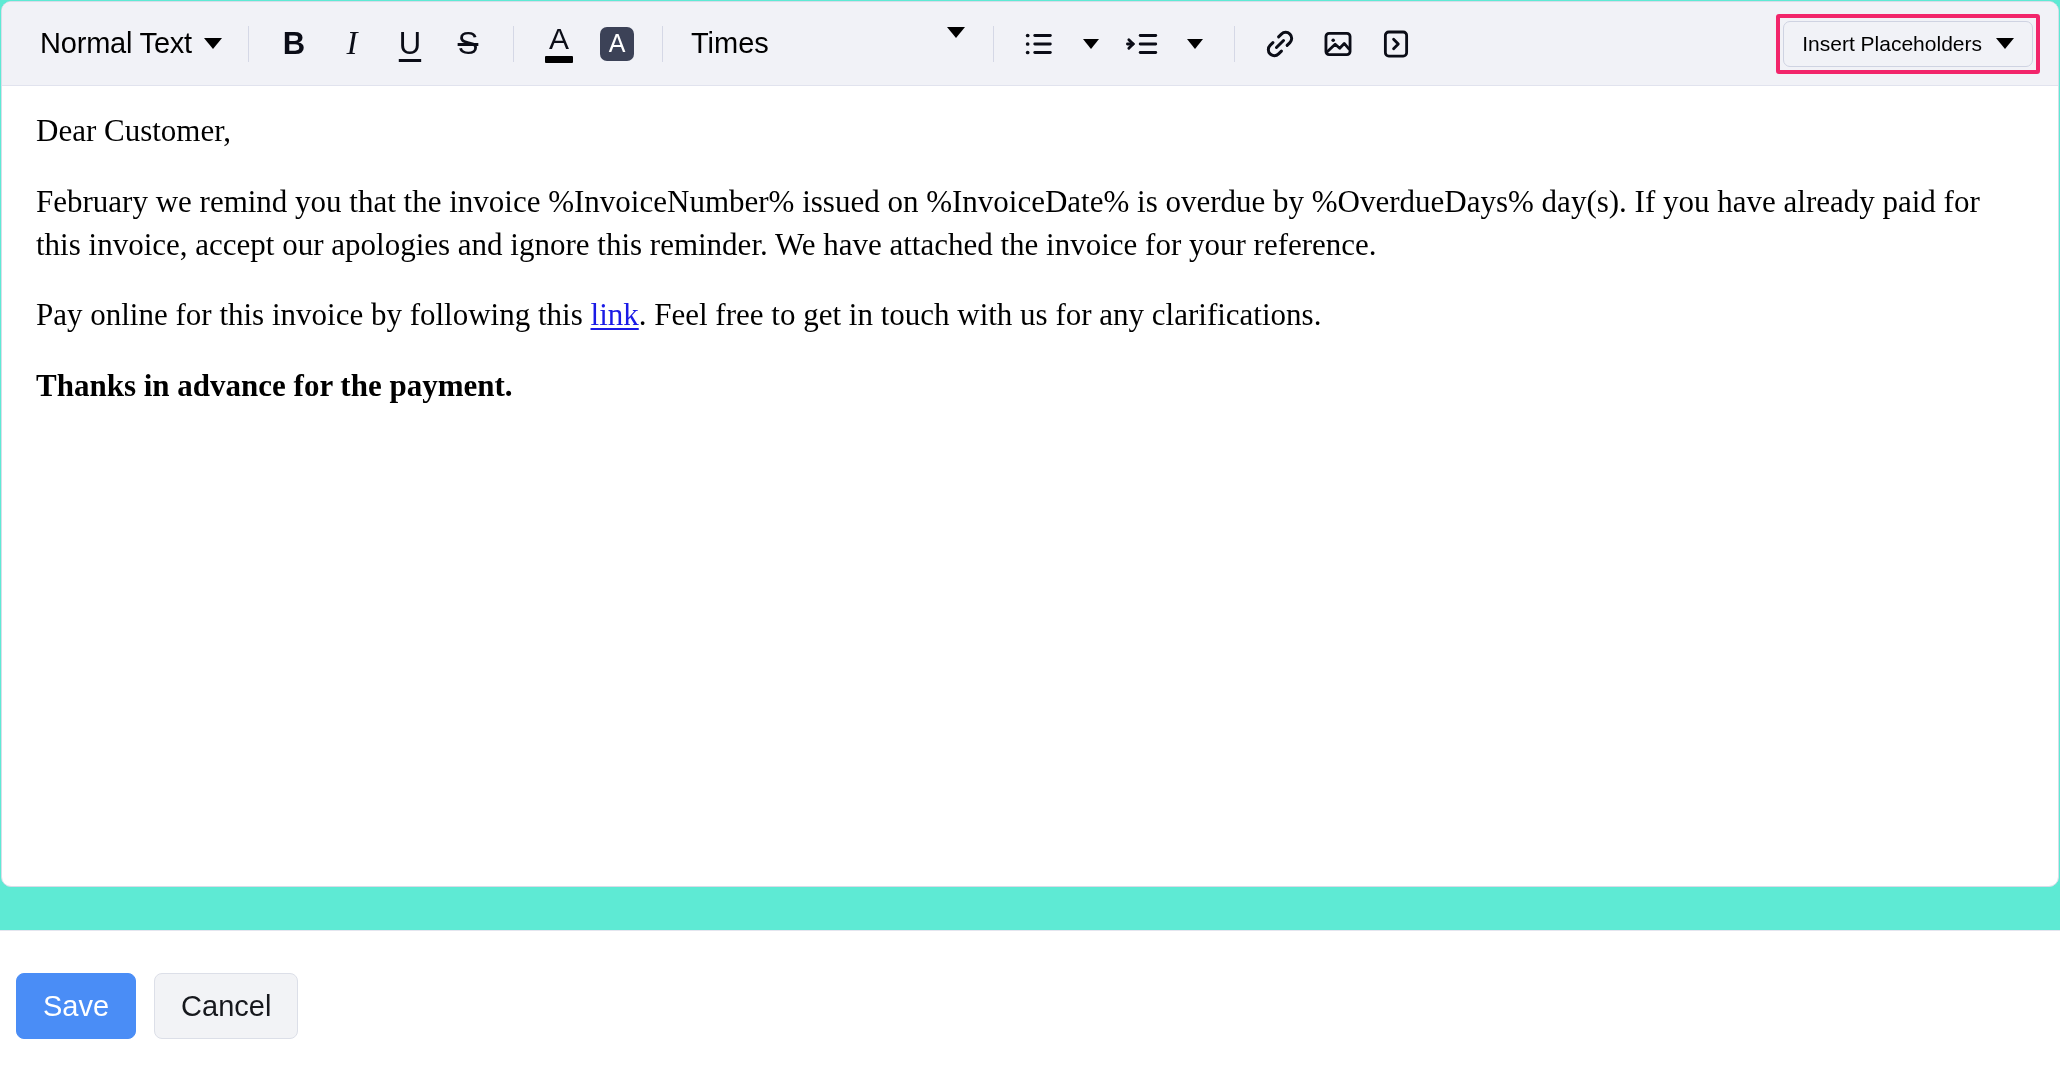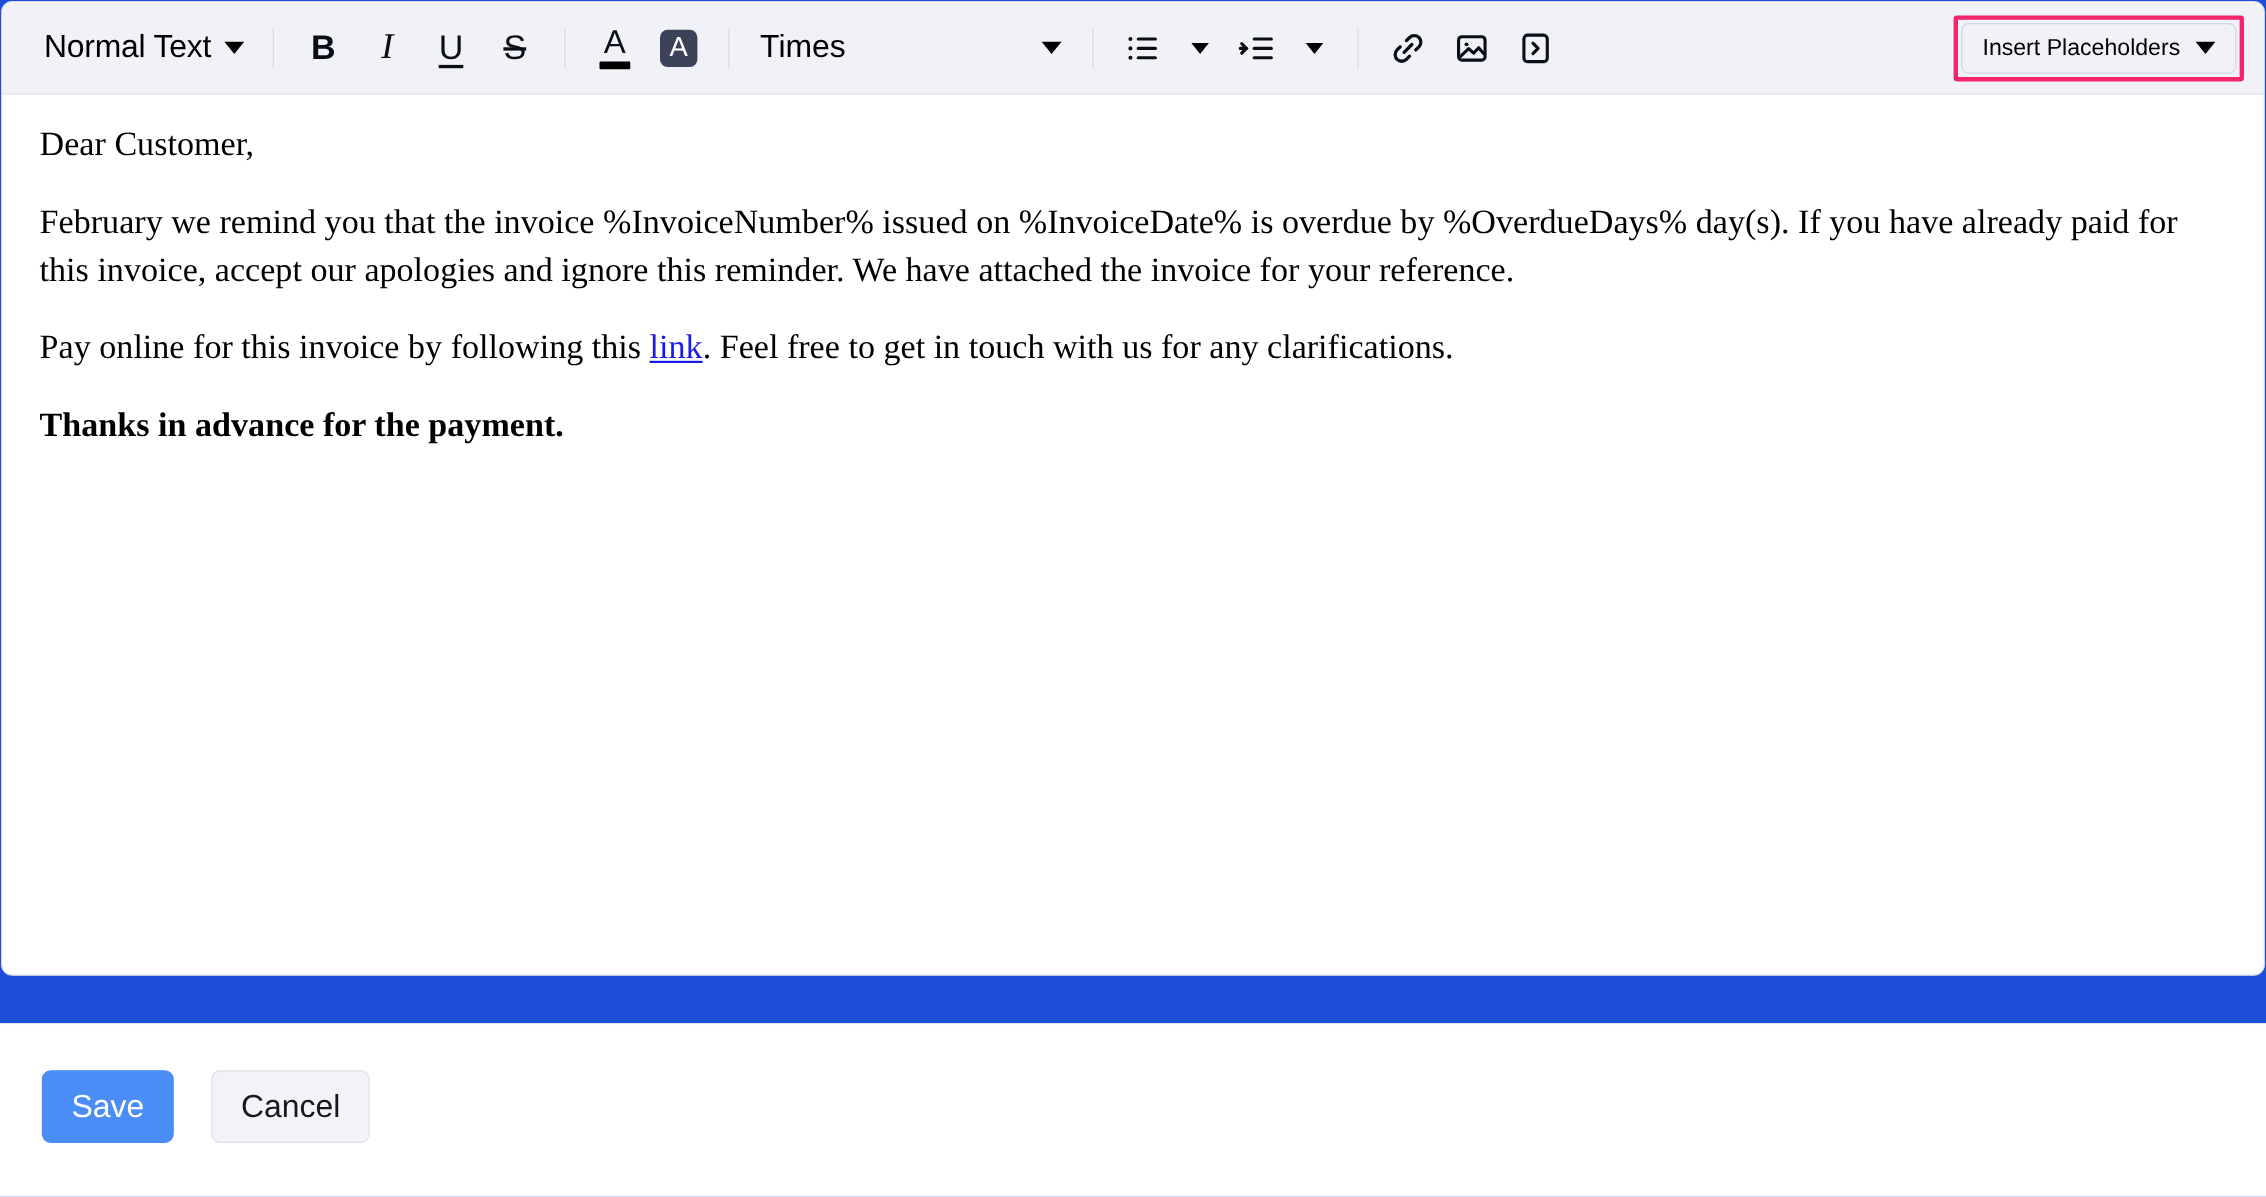--- a/index.html
+++ b/index.html
@@ -8,21 +8,21 @@
     height: 1088px;
     background: #ffffff;
     font-family: "Liberation Sans", sans-serif;
     overflow: hidden;
   }
 
   .app {
     width: 2060px;
     height: 1088px;
     position: relative;
-    background: #1d4ed8;
+    background: #5eead4;
   }
 
   
   .editor-shell {
     position: absolute;
     left: 1px;
     top: 1px;
     width: 2058px;
     height: 886px;
     border: 1px solid #d9dce8;
@@ -125,21 +125,21 @@
     background: #3c4257;
     border-radius: 7px;
     display: flex; align-items: center; justify-content: center;
   }
   .icon-highlight span {
     color: #ffffff; font-size: 25px; line-height: 1;
   }
 
   .font-select {
     display: flex;
-    align-items: center;
+    align-items: flex-start;
     justify-content: space-between;
     width: 298px;
     padding: 6px 12px 6px 12px;
     border-radius: 6px;
     cursor: pointer;
   }
   .font-select .fname {
     font-size: 29px;
     color: #000000;
   }
@@ -200,22 +200,22 @@
     left: 0;
     top: 930px;
     width: 2060px;
     height: 158px;
     background: #ffffff;
     border-top: 1px solid #e4e6ef;
   }
   .footer-inner {
     display: flex;
     align-items: center;
-    gap: 34px;
-    padding: 42px 0 0 38px;
+    gap: 18px;
+    padding: 42px 0 0 16px;
   }
 
   .btn {
     font-family: "Liberation Sans", sans-serif;
     font-size: 29px;
     border-radius: 8px;
     padding: 0 26px;
     height: 66px;
     display: inline-flex;
     align-items: center;

